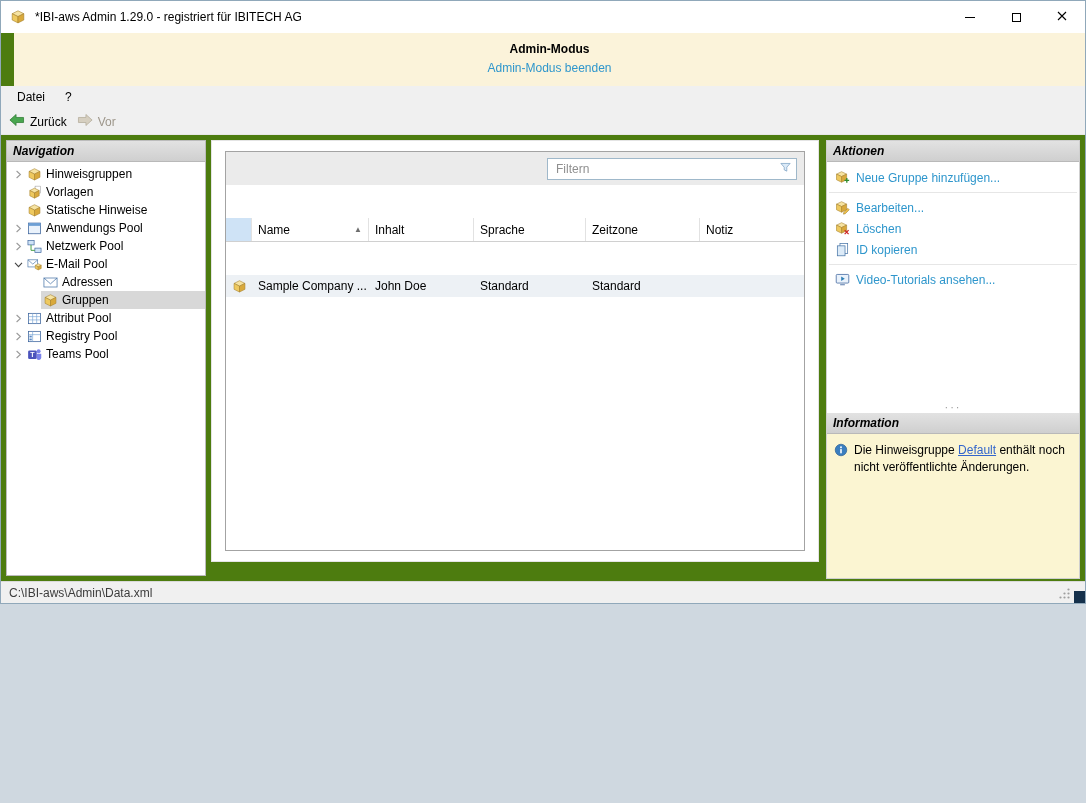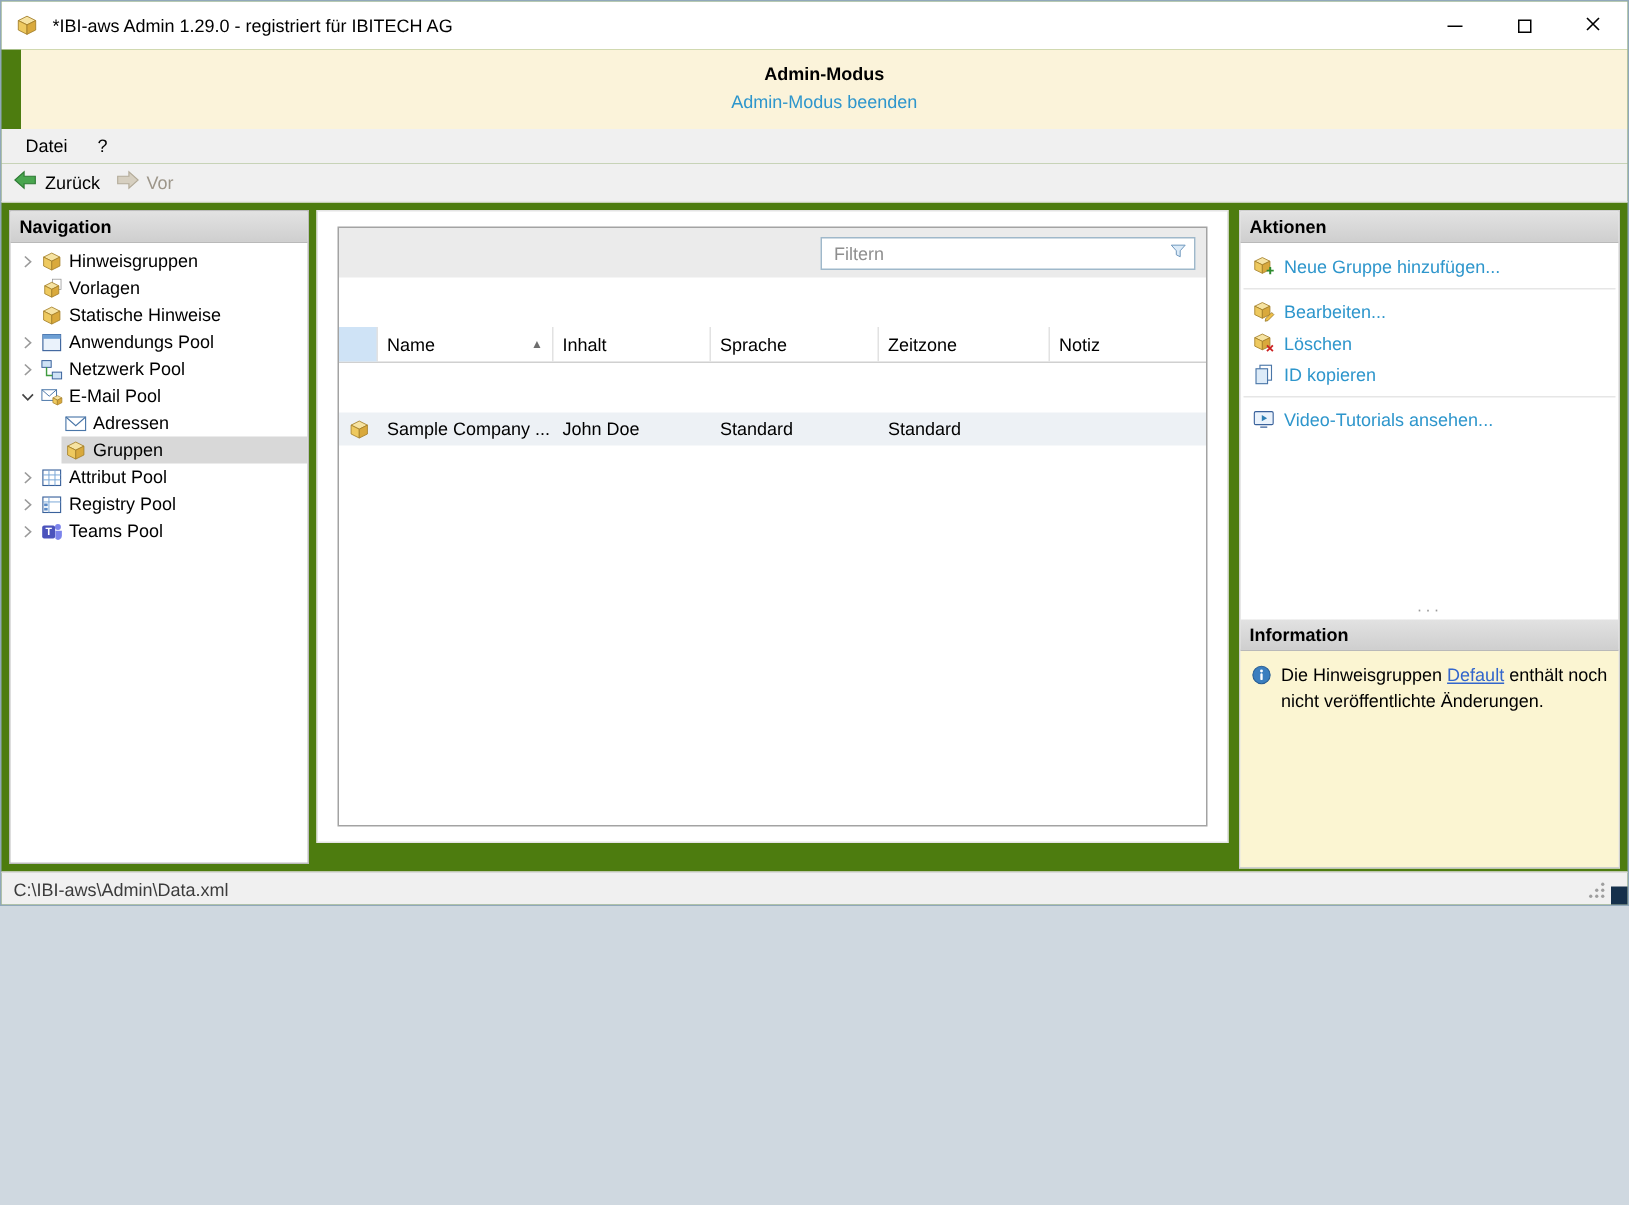--- a/index.html
+++ b/index.html
@@ -23,21 +23,21 @@
 
   
   .menubar{flex:0 0 23px;display:flex;align-items:flex-start;padding-left:6px;background:#f0f0f0;}
   .menu-item{padding:4px 10px;display:flex;align-items:center;cursor:default;}
   .toolbar{flex:0 0 26px;display:flex;align-items:center;padding-left:8px;gap:10px;background:#f0f0f0;border-bottom:1px solid #e7e7e7;}
   .tool-btn{display:flex;align-items:center;gap:5px;}
   .tool-btn.disabled .tool-label{color:#9d968a;}
 
   
   .main{flex:1;display:flex;padding:5px 5px 0;min-height:0;}
-  .panel-header{flex:0 0 20px;background:linear-gradient(180deg,#e2e2e2,#cfcfcf);border-bottom:1px solid #b9b9b9;font-weight:700;padding:3px 6px;}
+  .panel-header{flex:0 0 20px;background:linear-gradient(180deg,#e2e2e2,#cfcfcf);border-bottom:1px solid #b9b9b9;font-weight:700;padding:3px 6px;font-style:italic;}
 
   
   .panel-nav{width:200px;margin-right:5px;margin-bottom:5px;background:#fff;border:1px solid #bcbcbc;display:flex;flex-direction:column;}
   .tree{padding-top:3px;}
   .tree-item{height:18px;display:flex;align-items:center;padding-left:4px;cursor:default;}
   .chev{width:14px;flex:0 0 14px;display:inline-flex;justify-content:center;}
   .child-indent{flex:0 0 30px;}
   .sel-wrap{flex:1;display:flex;align-items:center;gap:4px;height:100%;padding-left:2px;}
   .tree-item.selected .sel-wrap{background:#d8d8d8;}
   .icon16{width:15px;height:15px;flex:0 0 15px;display:inline-flex;}
@@ -442,21 +442,21 @@
       <div class="panel-header">Information</div>
       <div class="info-body">
         <span class="info-icon">
             <svg viewBox="0 0 16 16" width="14" height="14">
               <circle cx="8" cy="8" r="6.6" fill="#3a7ebf" stroke="#2a5f94" stroke-width=".8"></circle>
               <circle cx="8" cy="4.9" r="1.1" fill="#fff"></circle>
               <rect x="7.1" y="6.7" width="1.8" height="5.2" rx=".9" fill="#fff"></rect>
             </svg>
           </span>
         <div class="info-text">
-          <span>Die Hinweisgruppen </span><span class="info-link">Default</span><span> enthält noch nicht veröffentlichte Änderungen.</span>
+          <span>Die Hinweisgruppe </span><span class="info-link">Default</span><span> enthält noch nicht veröffentlichte Änderungen.</span>
         </div>
       </div>
     </div>
 
   </div>
 
   <div class="statusbar">
     <span>C:\IBI-aws\Admin\Data.xml</span>
     <span class="grip">
         <svg width="13" height="13" viewBox="0 0 13 13">

